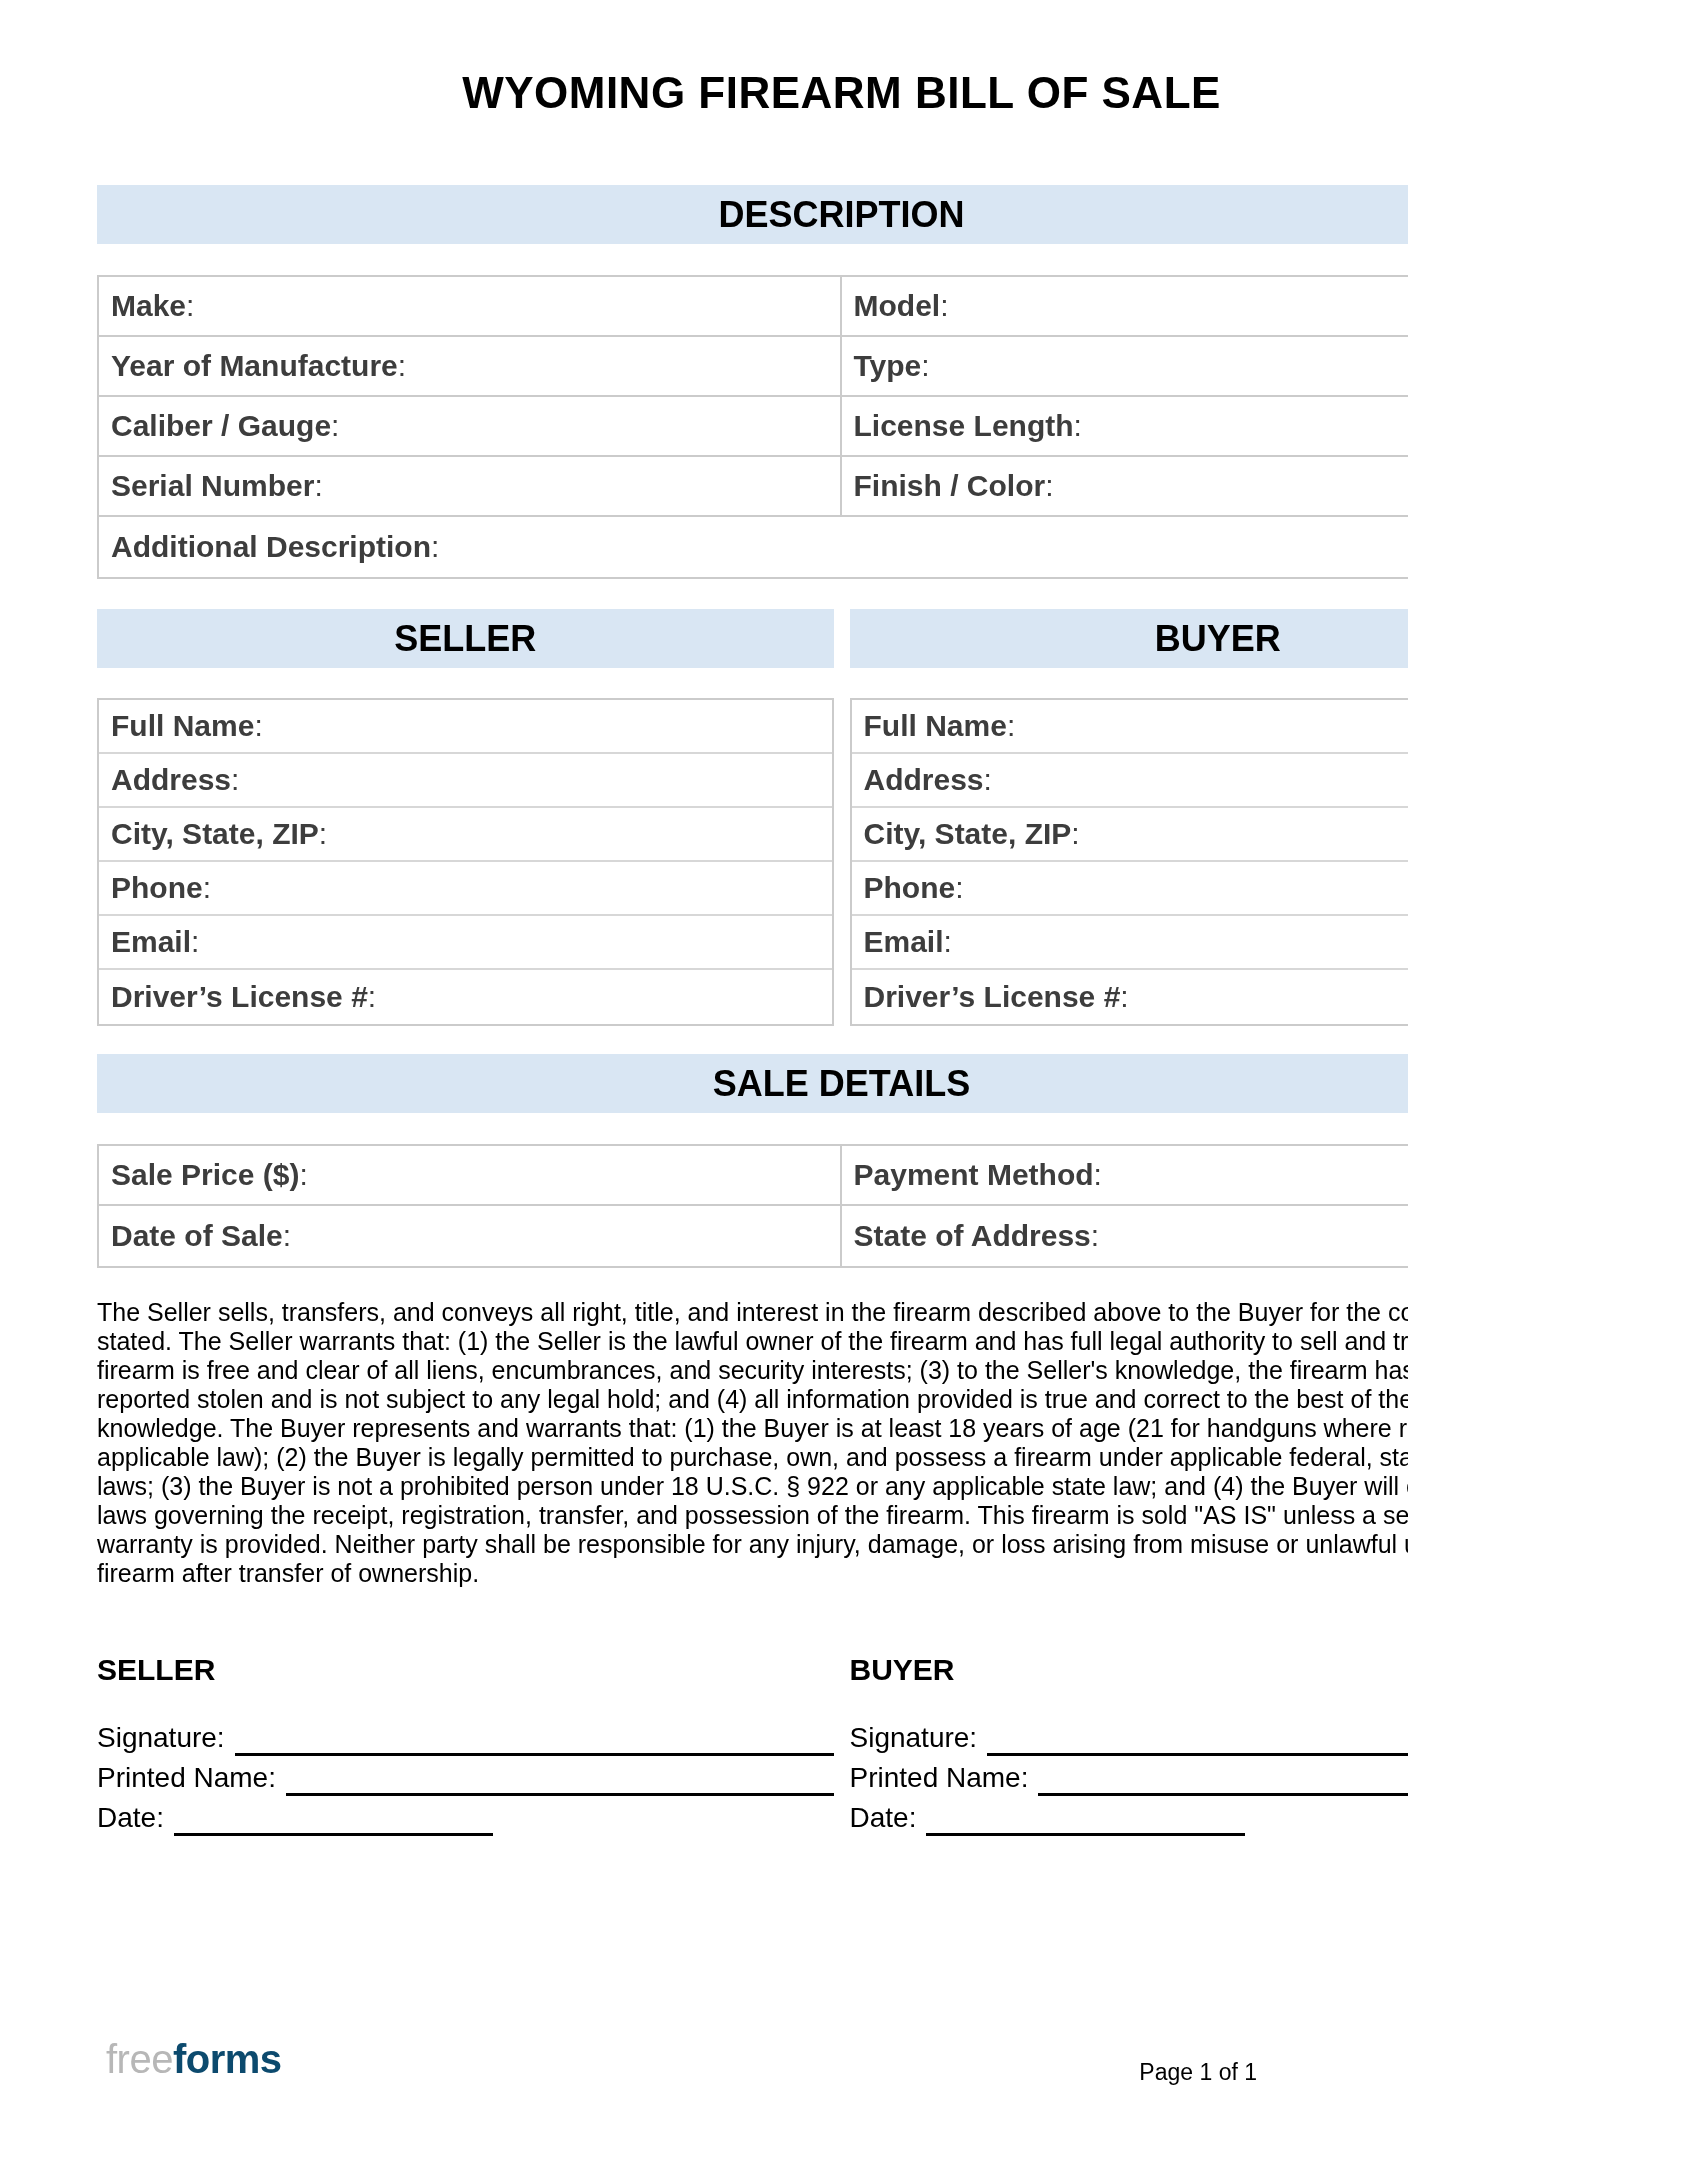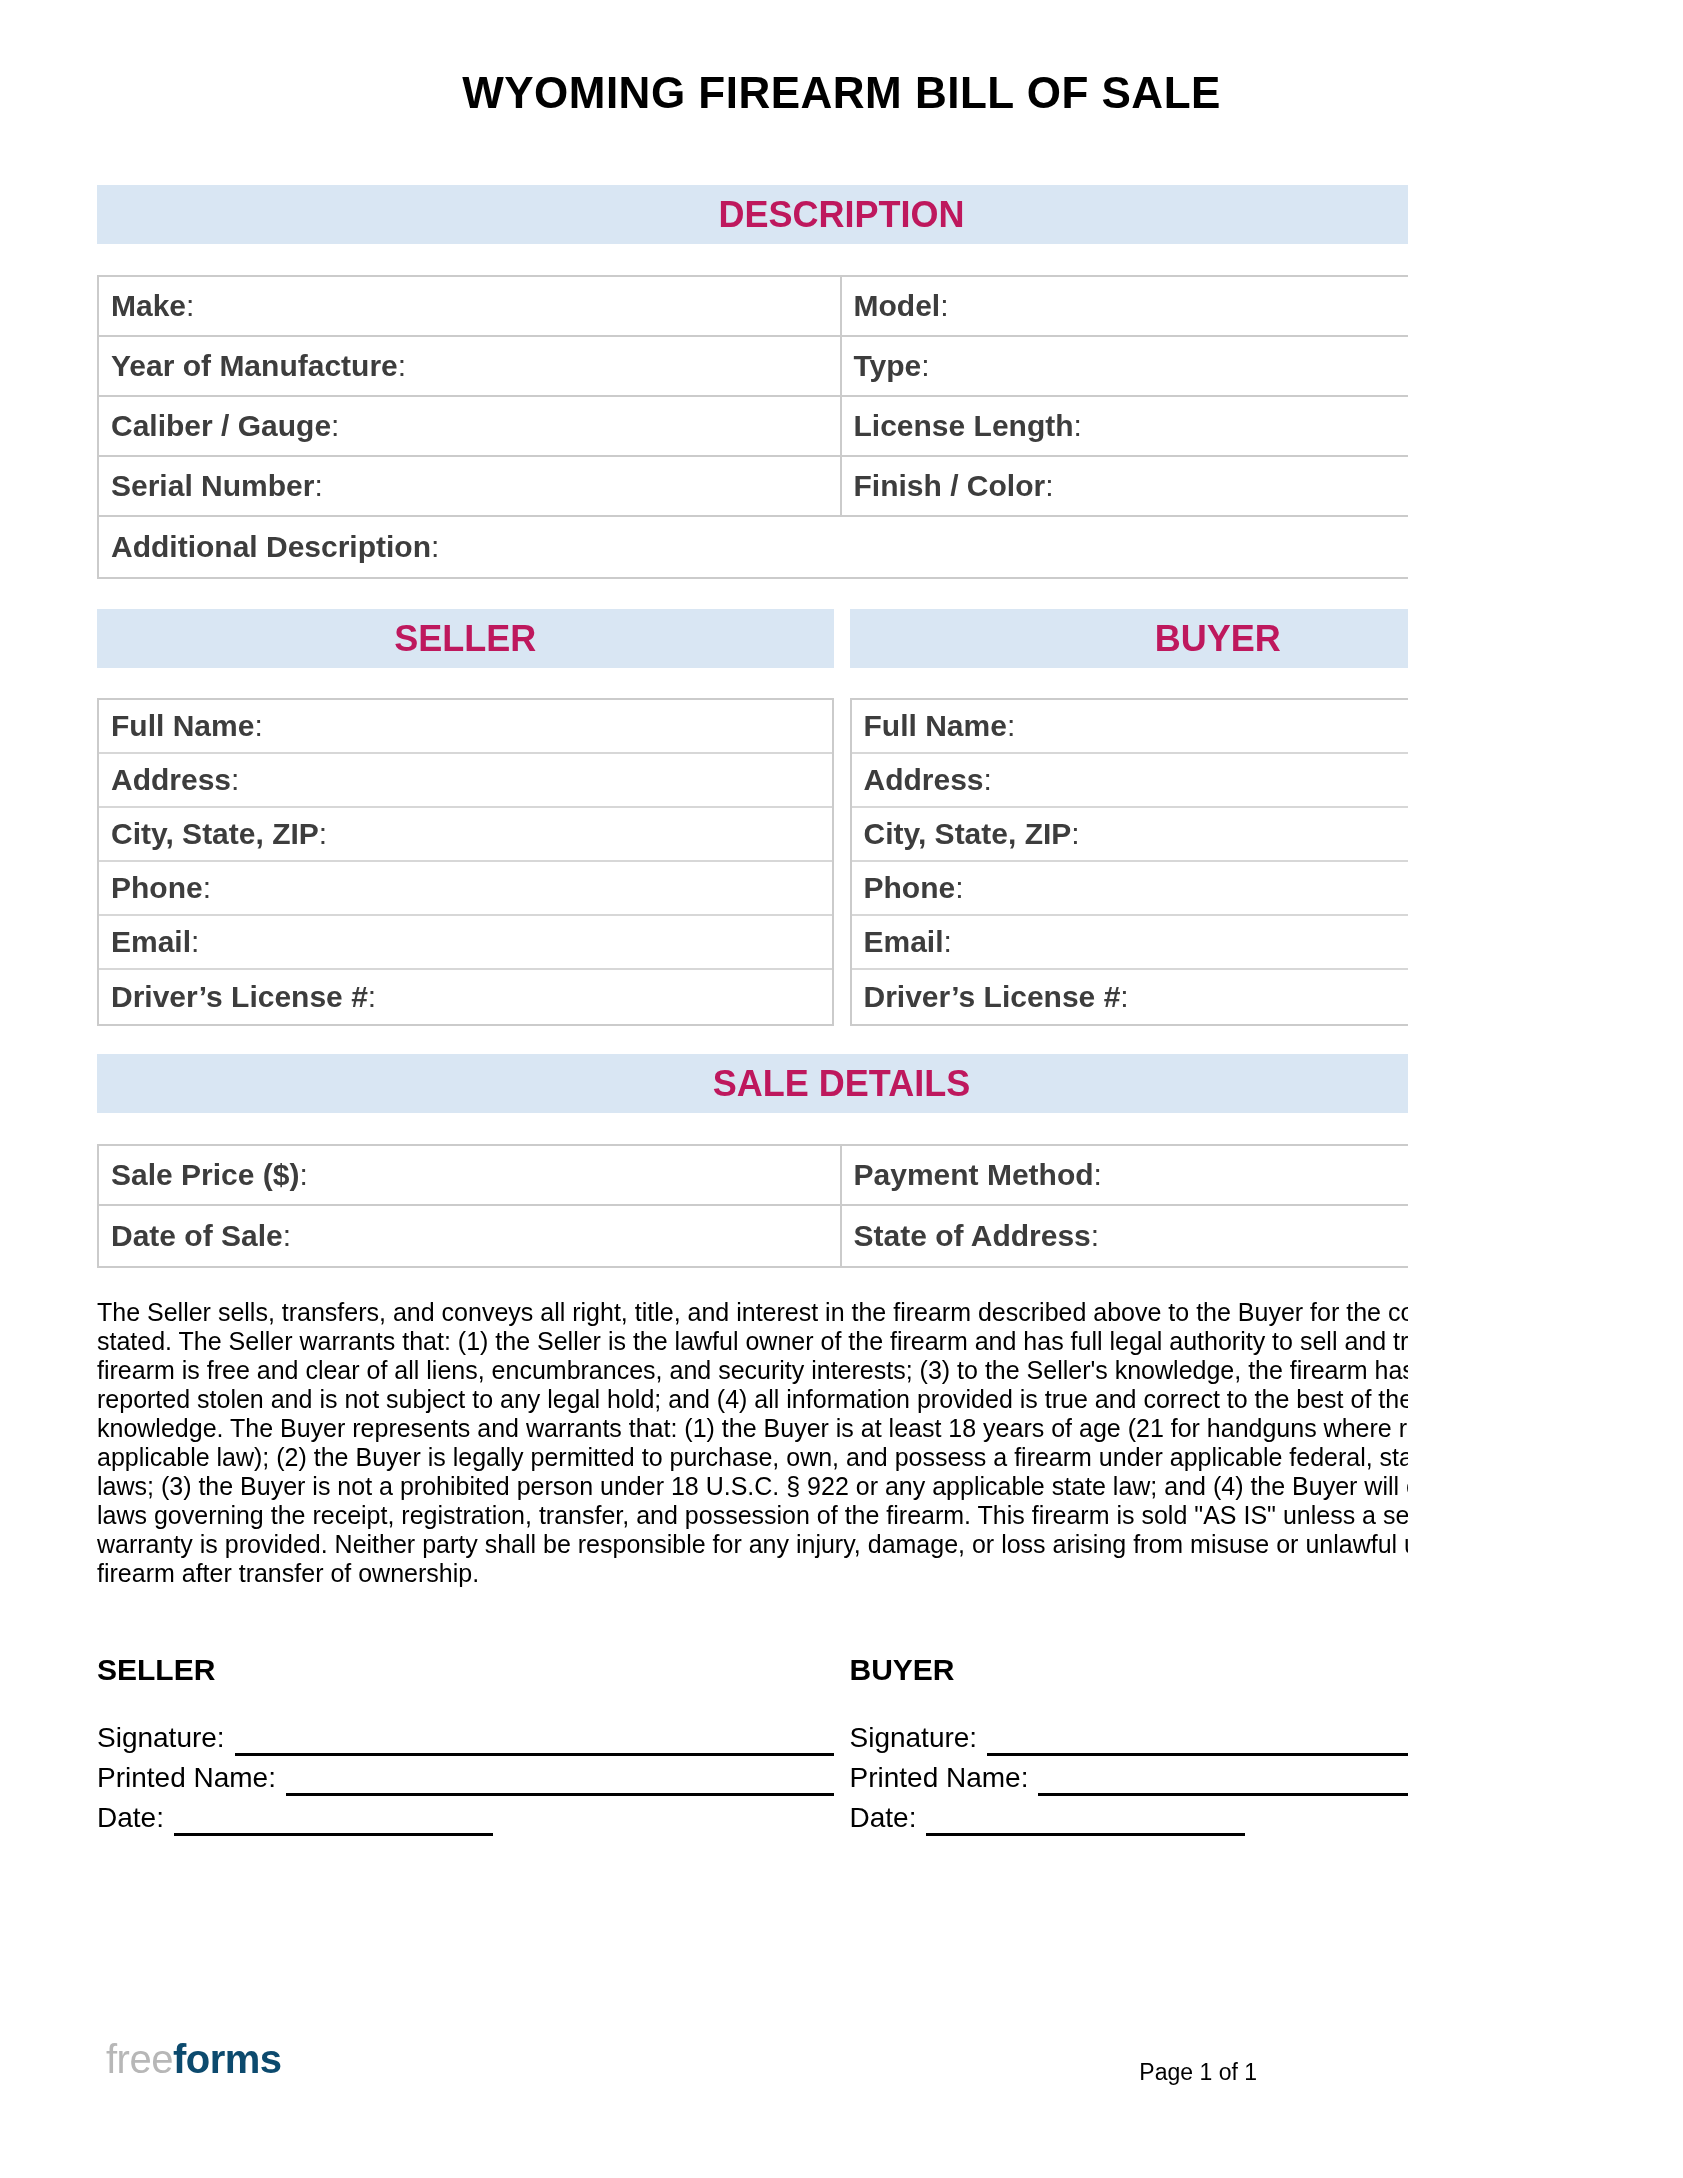--- a/index.html
+++ b/index.html
@@ -3,21 +3,21 @@
 <meta charset="utf-8">
 <style>
   * { margin:0; padding:0; box-sizing:border-box; }
   html,body { background:#ffffff; }
   body { font-family:"Liberation Sans","DejaVu Sans",sans-serif; }
   .page { position:relative; width:1408px; height:2178px; background:#fff; overflow:hidden; }
   .content { position:absolute; left:97px; top:0; width:1489px; }
 
   .doc-title { margin-top:67px; text-align:center; font-size:44px; line-height:51px; font-weight:bold; color:#000; letter-spacing:0.5px; }
 
-  .bar { height:59px; background:#d9e6f3; text-align:center; font-size:36px; line-height:59px; font-weight:bold; color:#be185d; }
+  .bar { height:59px; background:#d9e6f3; text-align:center; font-size:36px; line-height:59px; font-weight:bold; color:#000000; }
   .bar-description { margin-top:67px; }
   .bar-sale { margin-top:28px; }
   .bar-legal { margin-top:27px; }
 
   .grid-table { margin-top:31px; border:2px solid #cbcbcb; background:#fff; }
   .grid-row { display:flex; height:60px; border-bottom:2px solid #cbcbcb;justify-content:space-between; }
   .grid-row:last-child { border-bottom:none; }
   .gcell { width:50%; display:flex; align-items:center; padding-left:12px; }
   .gcell.left { border-right:2px solid #cbcbcb; }
   .gcell.full { width:100%; border-right:none; }

